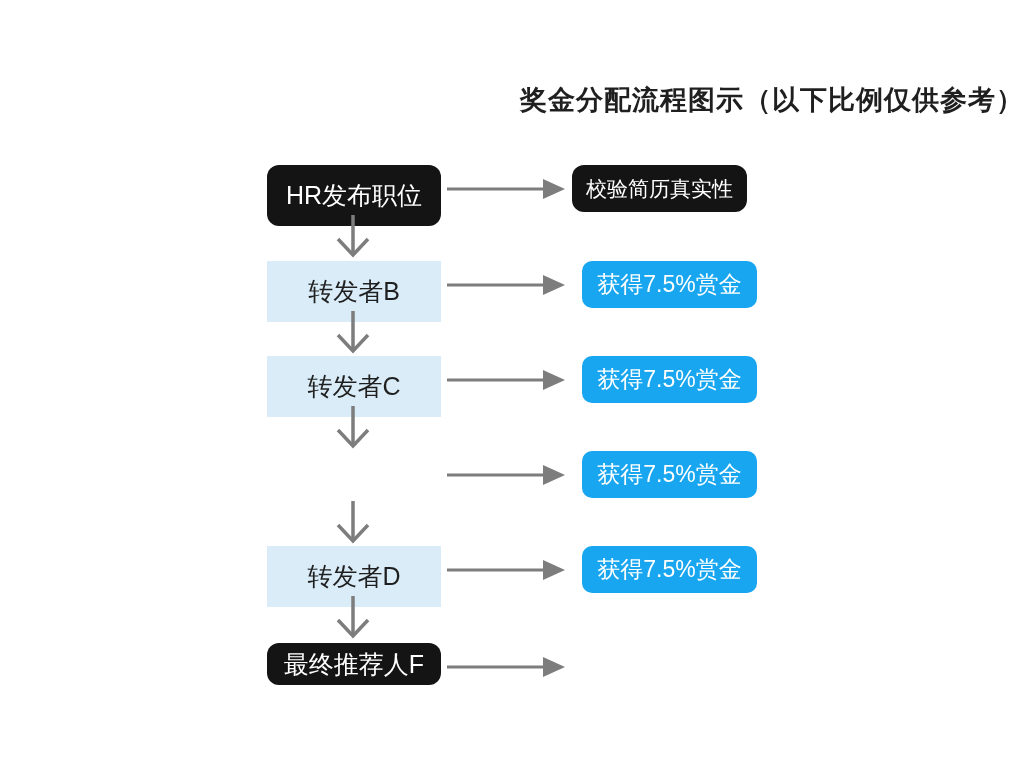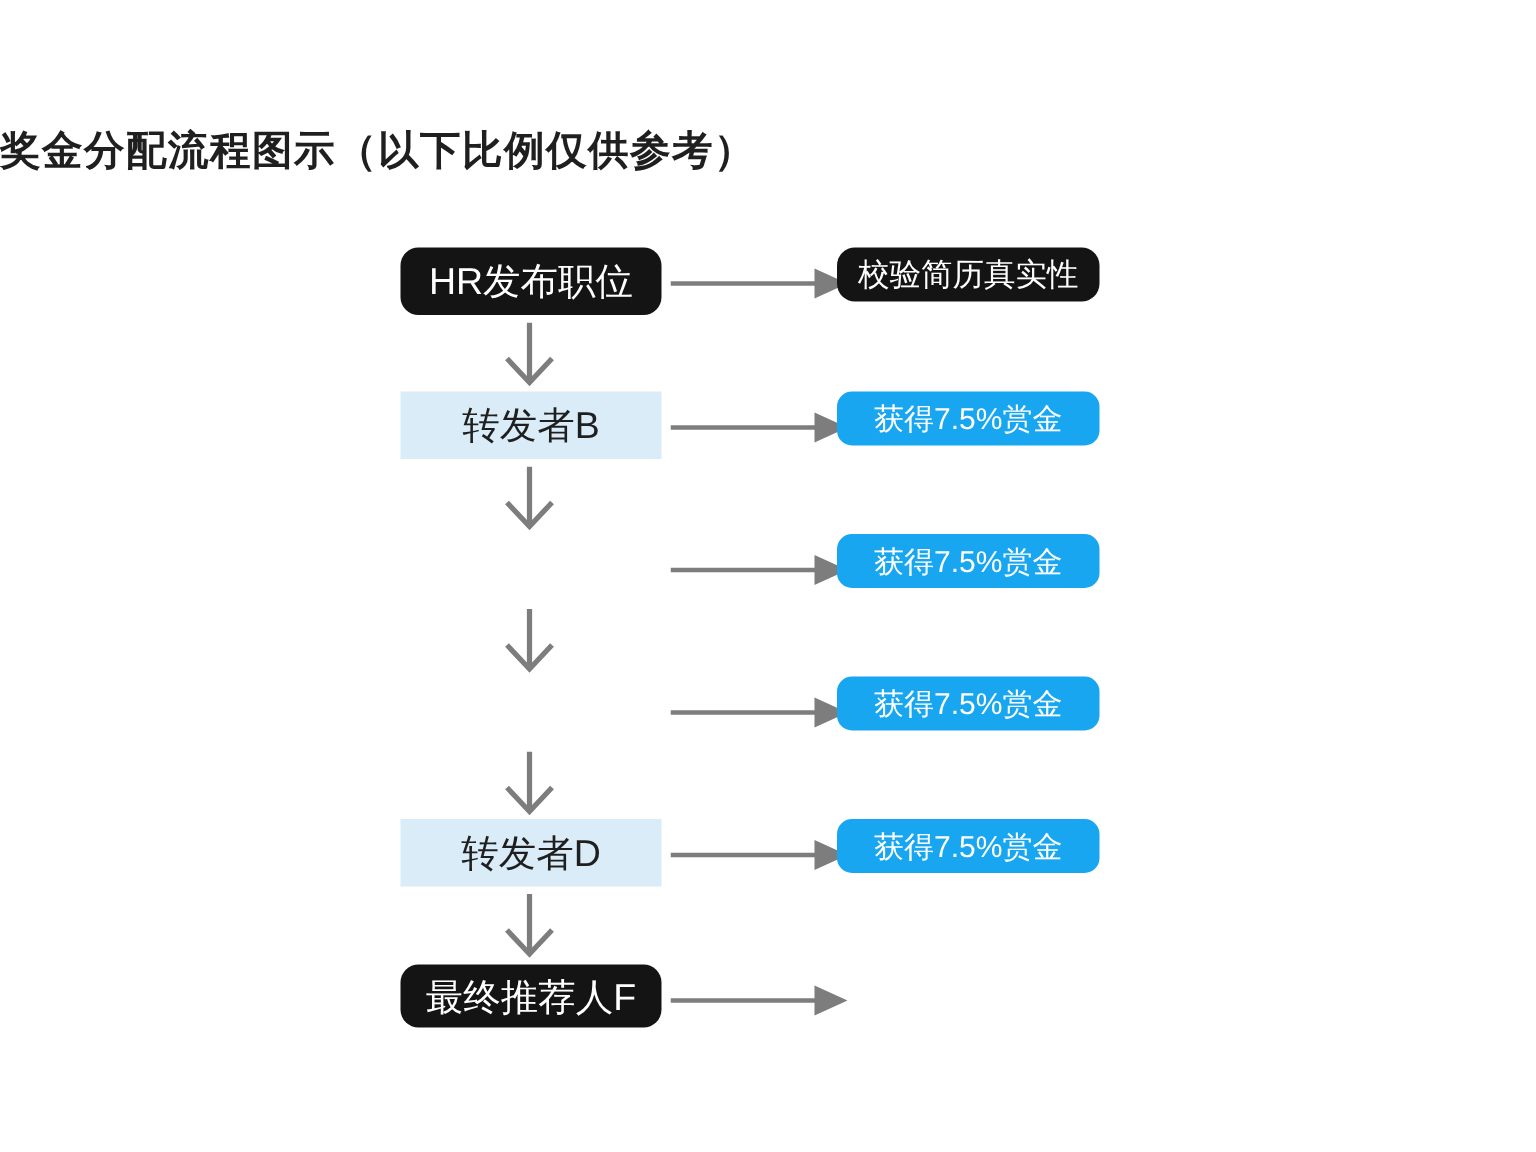--- a/index.html
+++ b/index.html
@@ -19,53 +19,53 @@
     height: 768px;
     background: var(--page-bg);
     font-family: "Liberation Sans", sans-serif;
     overflow: hidden;
   }
   .title {
     position: absolute;
     top: 82px;
     left: 0;
     width: 1024px;
-    text-align: left;
+    text-align: right;
     font-size: 27px;
     font-weight: bold;
     color: var(--text-dark);
     letter-spacing: 1px;
   }
   .node {
     position: absolute;
     display: flex;
     align-items: center;
     justify-content: center;
     text-align: center;
     white-space: nowrap;
   }
-  .node-left  { left: 267px; width: 174px; height: 45px; }
-  .node-right { left: 558px; width: 175px; height: 36px; }
+  .node-left  { left: 267px; width: 174px; height: 61px; }
+  .node-right { left: 572px; width: 175px; height: 47px; }
   .node-black {
     background: var(--black-box);
     color: var(--text-light);
     border-radius: 12px;
   }
   .node-light {
     background: var(--light-blue);
     color: var(--text-dark);
     border-radius: 0;
   }
   .node-blue {
     background: var(--bright-blue);
     color: var(--text-light);
     border-radius: 10px;
   }
   .fs-25 { font-size: 25px; }
-  .fs-23 { font-size: 20px; }
+  .fs-23 { font-size: 23px; margin-left: 10px; }
   .fs-21 { font-size: 21px; }
   .h-arrow {
     position: absolute;
     left: 447px;
     width: 118px;
     height: 24px;
   }
   .v-arrow {
     position: absolute;
     left: 333px;
@@ -106,20 +106,21 @@
   </div>
   <div class="node node-right node-blue fs-23" style="top:261px">获得7.5%赏金</div>
 
   <div class="v-arrow" style="top:311px">
     <svg width="40" height="44" viewBox="0 0 40 44">
       <line x1="20" y1="0" x2="20" y2="40" stroke="#7d7d7d" stroke-width="3.5"></line>
       <polyline points="5,24 20,40 35,24" fill="none" stroke="#7d7d7d" stroke-width="3.5"></polyline>
     </svg>
   </div>
 
+  <div class="node node-left node-light fs-25" style="top:356px">转发者C</div>
   <div class="h-arrow" style="top:368px">
     <svg width="118" height="24" viewBox="0 0 118 24">
       <line x1="0" y1="12" x2="98" y2="12" stroke="#7d7d7d" stroke-width="3"></line>
       <polygon points="96,2 118,12 96,22" fill="#7d7d7d"></polygon>
     </svg>
   </div>
   <div class="node node-right node-blue fs-23" style="top:356px">获得7.5%赏金</div>
 
   <div class="v-arrow" style="top:406px">
     <svg width="40" height="44" viewBox="0 0 40 44">

